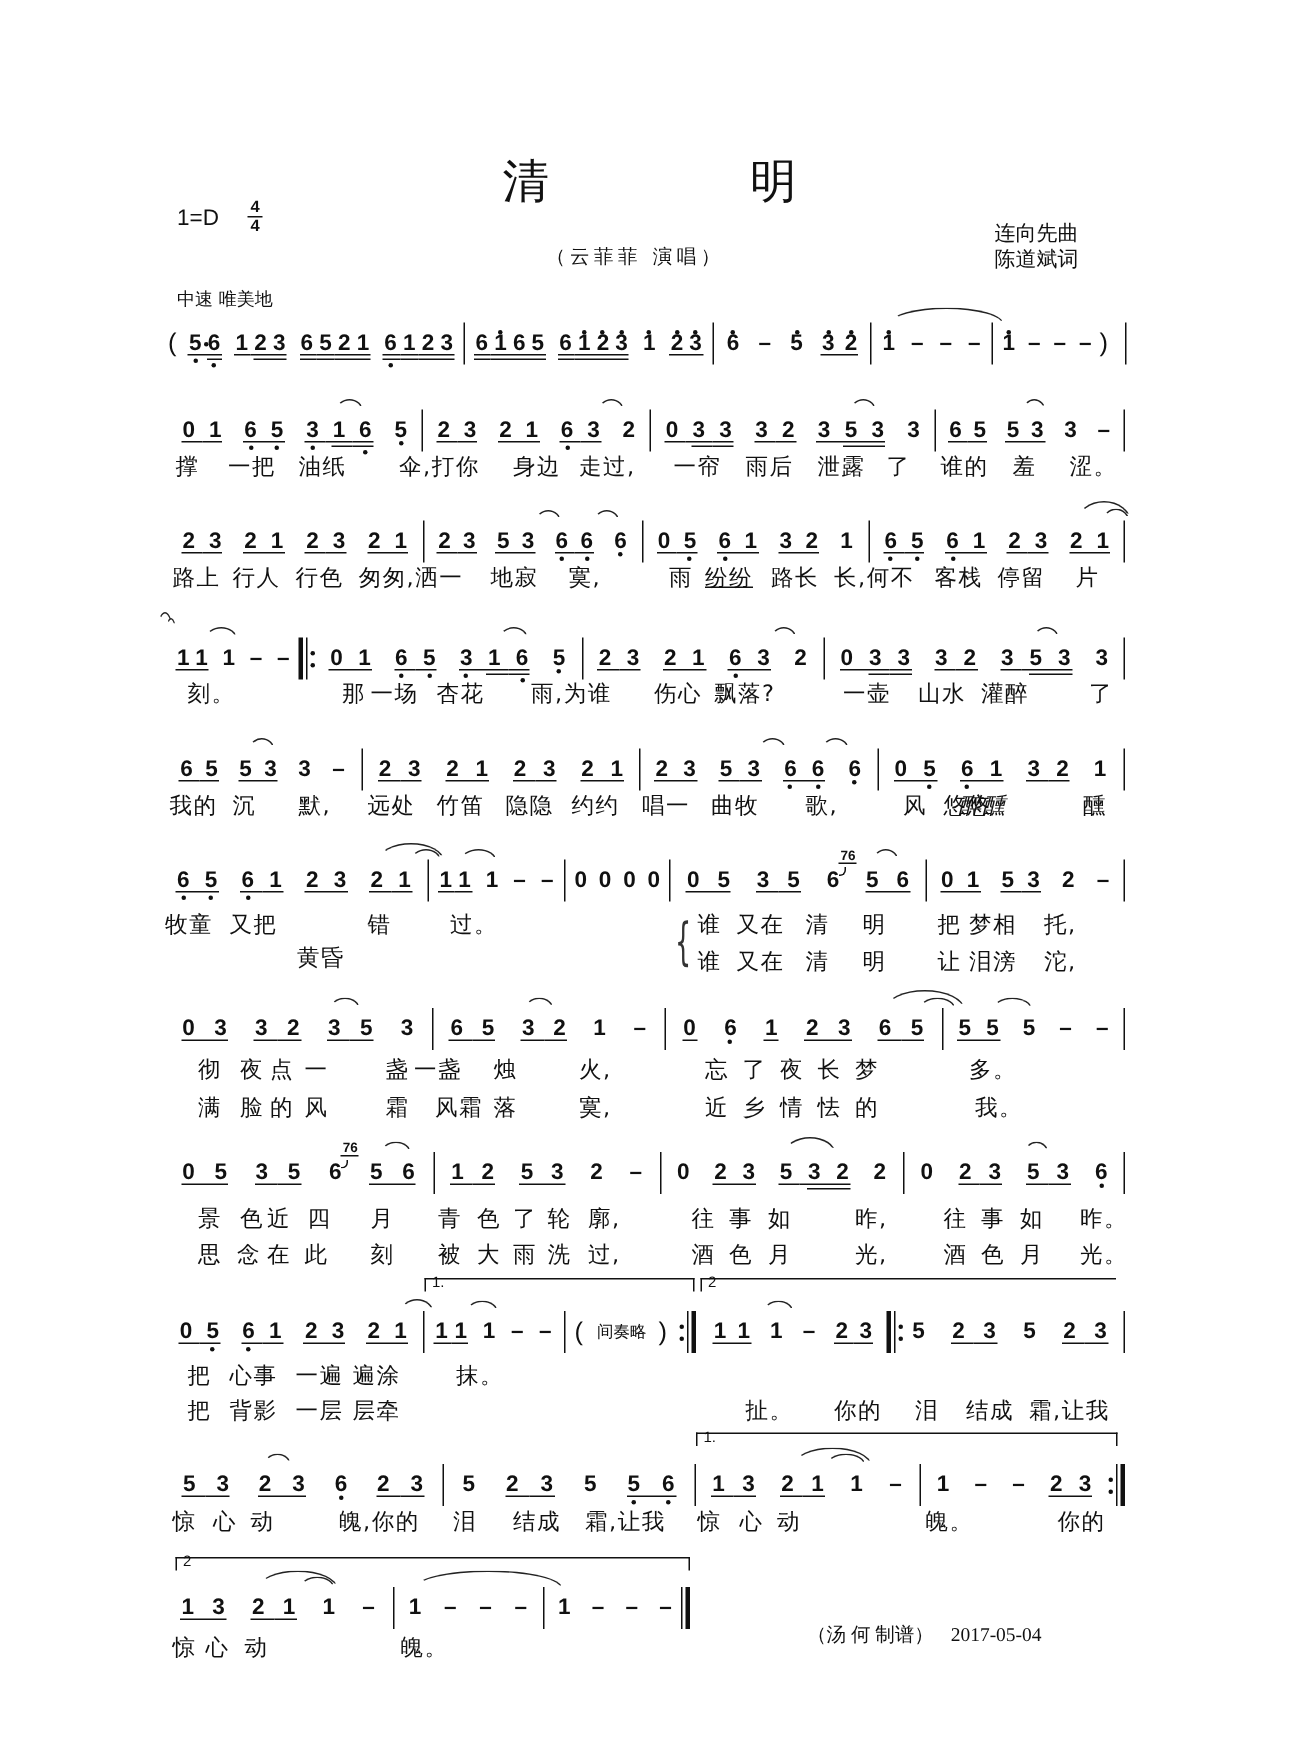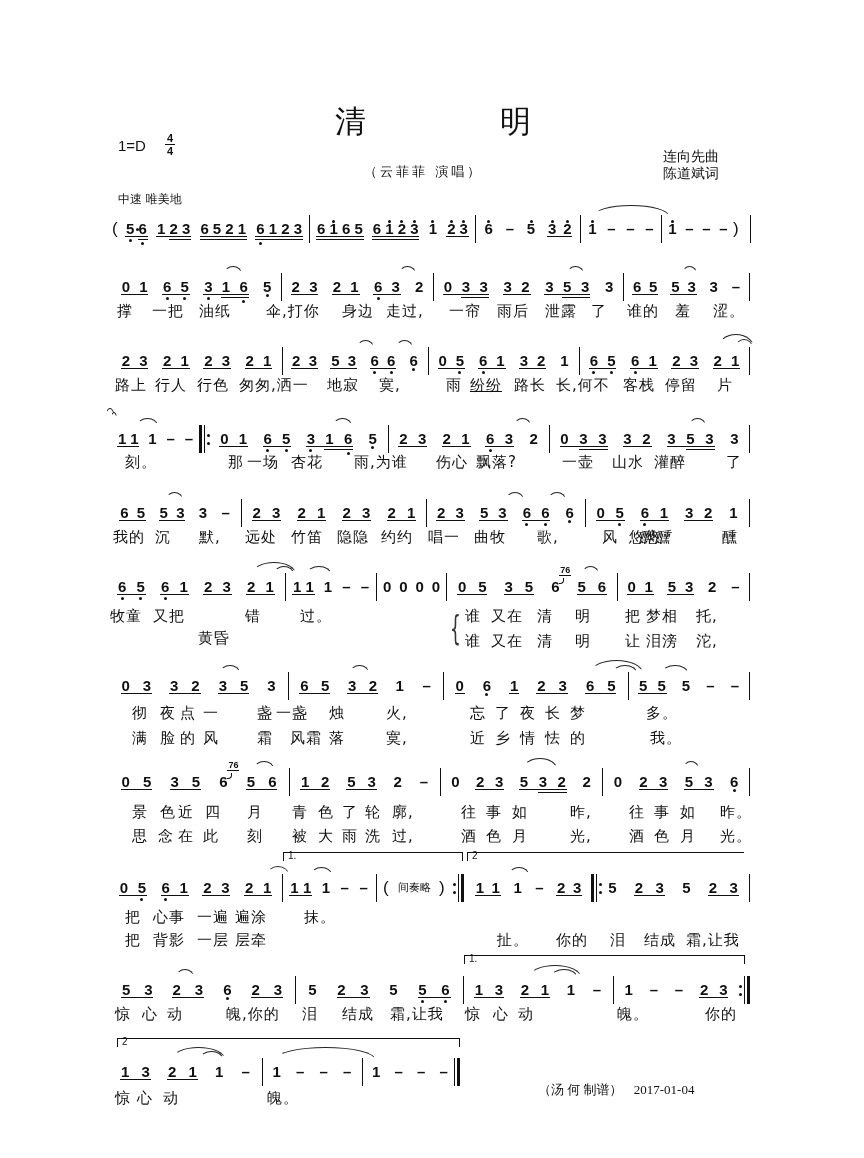--- a/index.html
+++ b/index.html
@@ -945,21 +945,21 @@
         <div class="bar thin" style="left: 454px;"></div>
         <div class="bar thick" style="left: 457px;"></div>
         <div class="slur" style="left: 172px; width: 53px; top: -25px; height: 12px;"></div>
         <div class="slur" style="left: 200px; width: 23px; top: -21px; height: 8px;"></div>
         <div class="slur" style="left: 276px; width: 99px; top: -25px; height: 12px;"></div>
       </div>
     </div>
 
   <div class="footer">
     <span>（汤 何 制谱）</span>
-    <span>2017-01-04</span>
+    <span>2017-05-04</span>
   </div>
 <span class="lyric" style="left: 117px; top: 302px;">撑</span>
     <span class="lyric" style="left: 152px; top: 302px;">一把</span>
     <span class="lyric" style="left: 199px; top: 302px;">油纸</span>
     <span class="lyric" style="left: 266px; top: 302px;">伞,打你</span>
     <span class="lyric" style="left: 342px; top: 302px;">身边</span>
     <span class="lyric" style="left: 386px; top: 302px;">走过,</span>
     <span class="lyric" style="left: 449px; top: 302px;">一帘</span>
     <span class="lyric" style="left: 497px; top: 302px;">雨后</span>
     <span class="lyric" style="left: 545px; top: 302px;">泄露</span>

